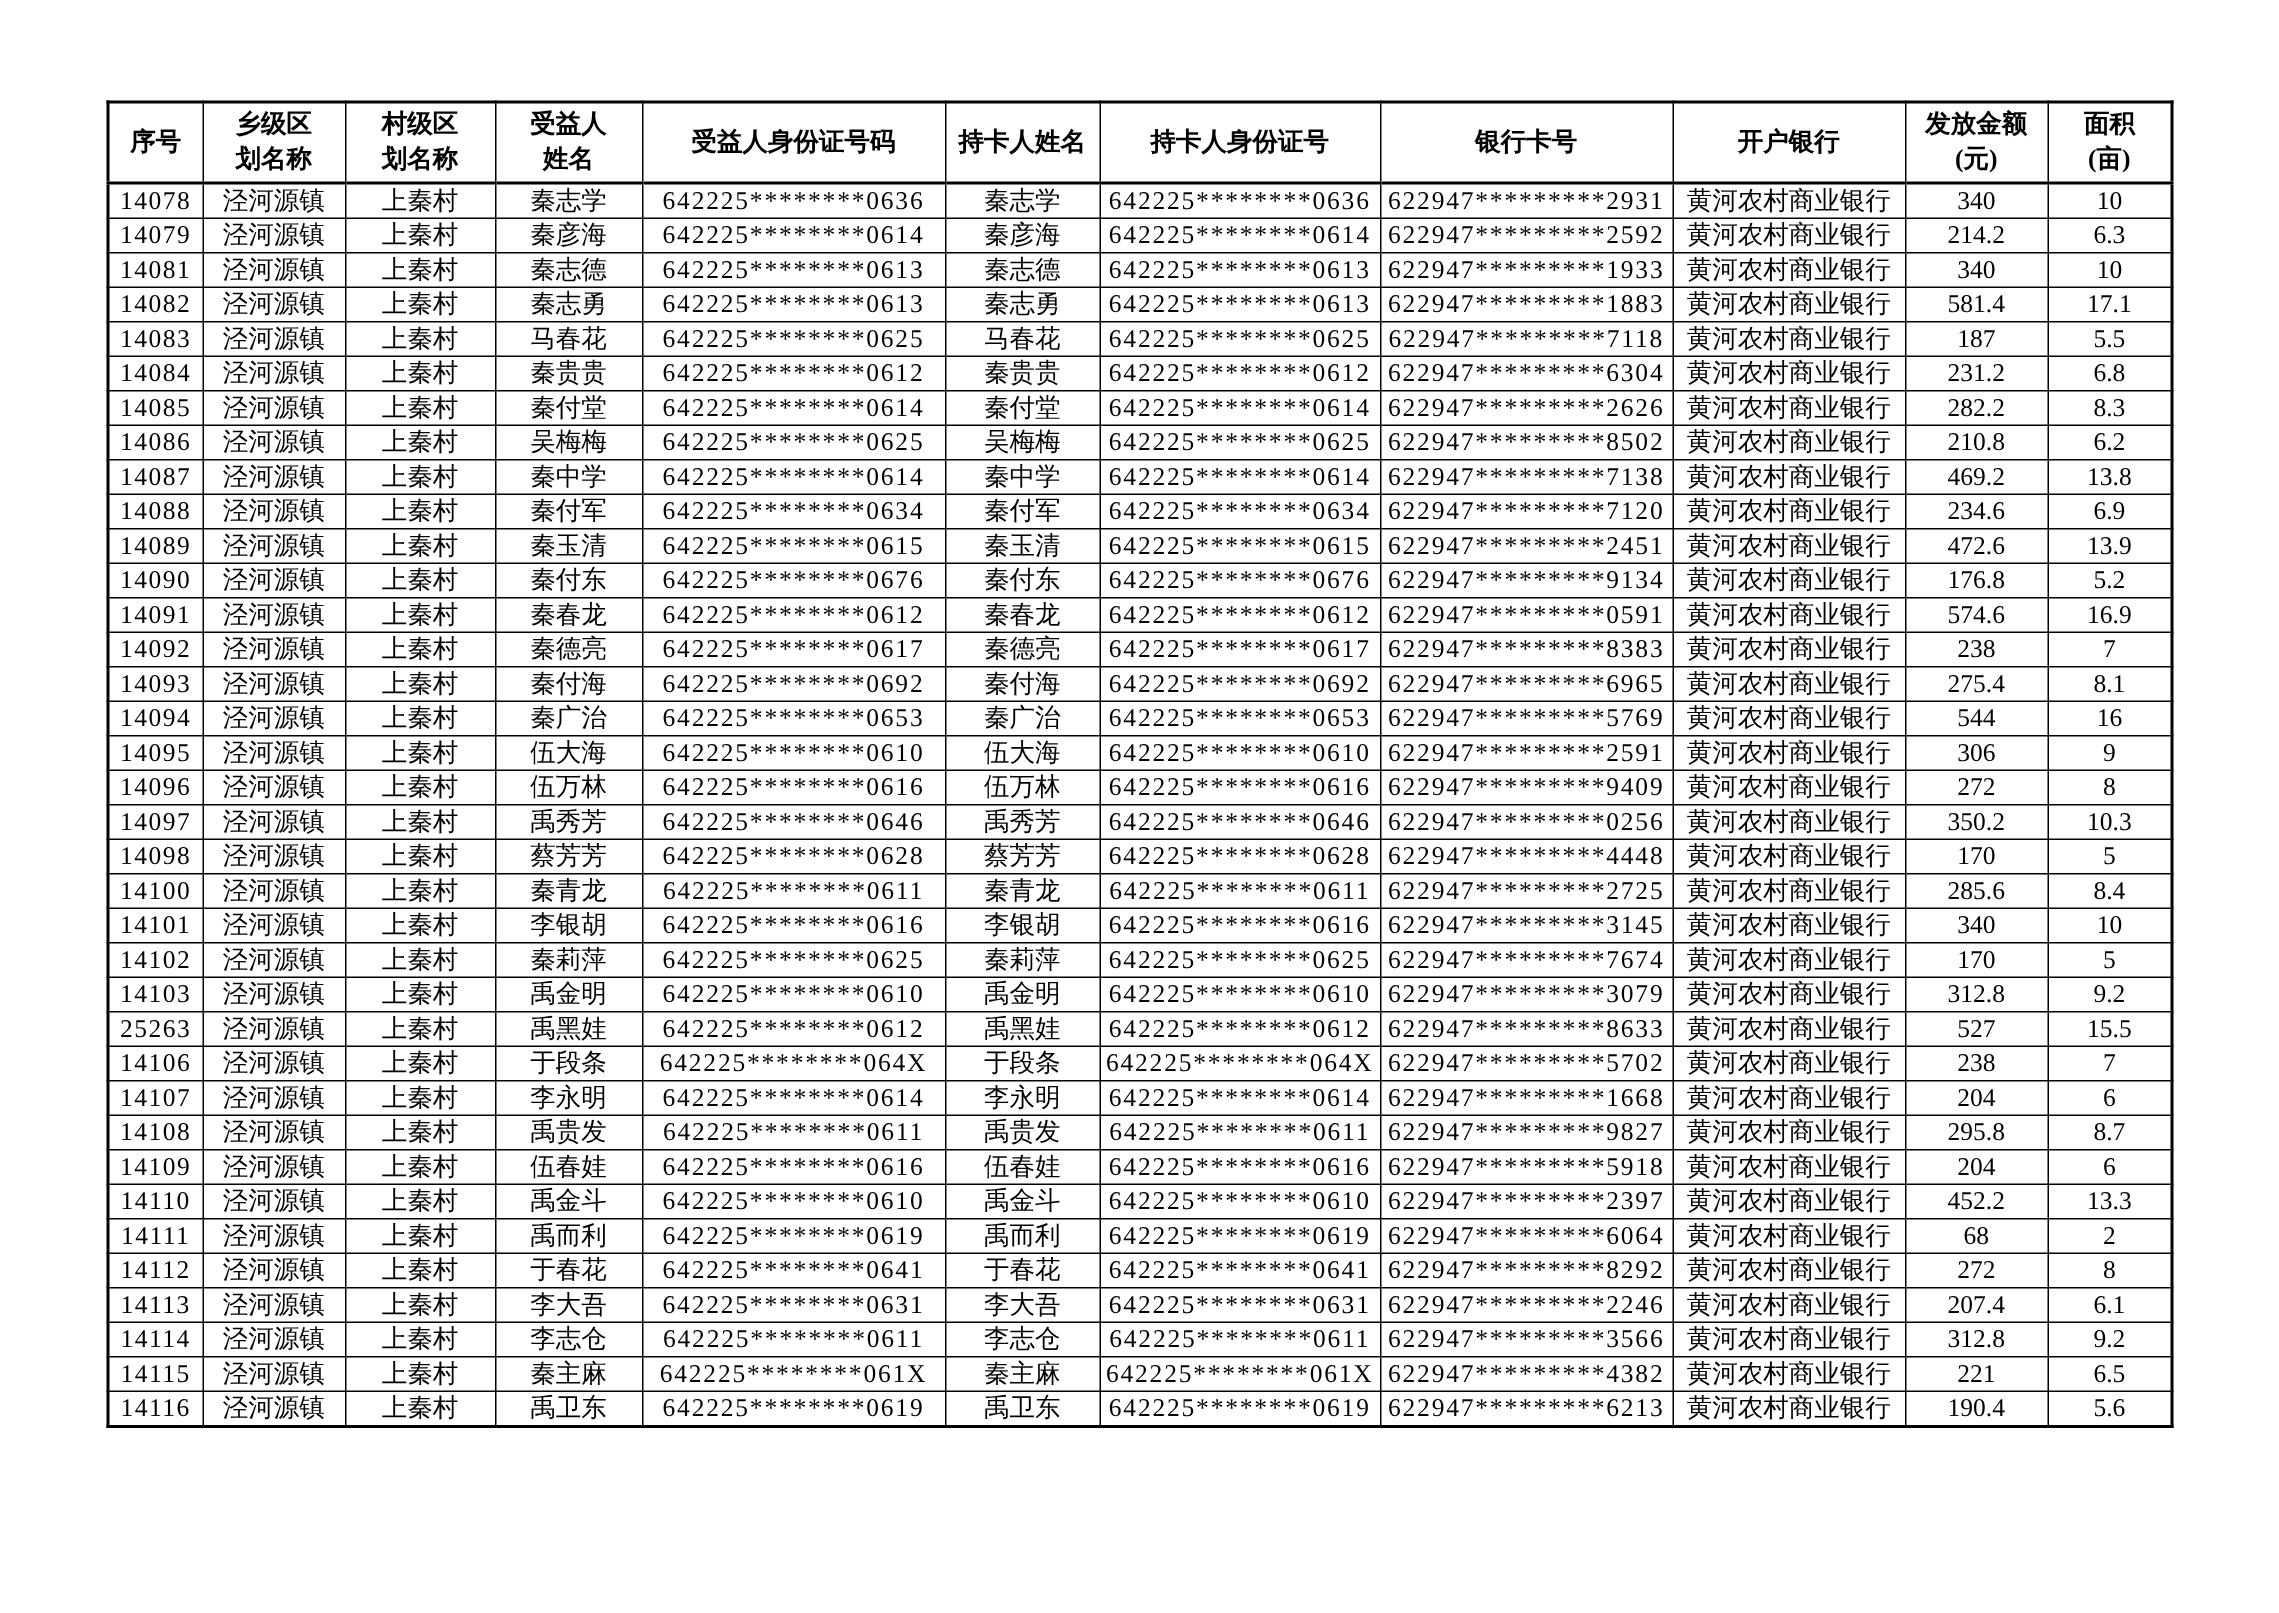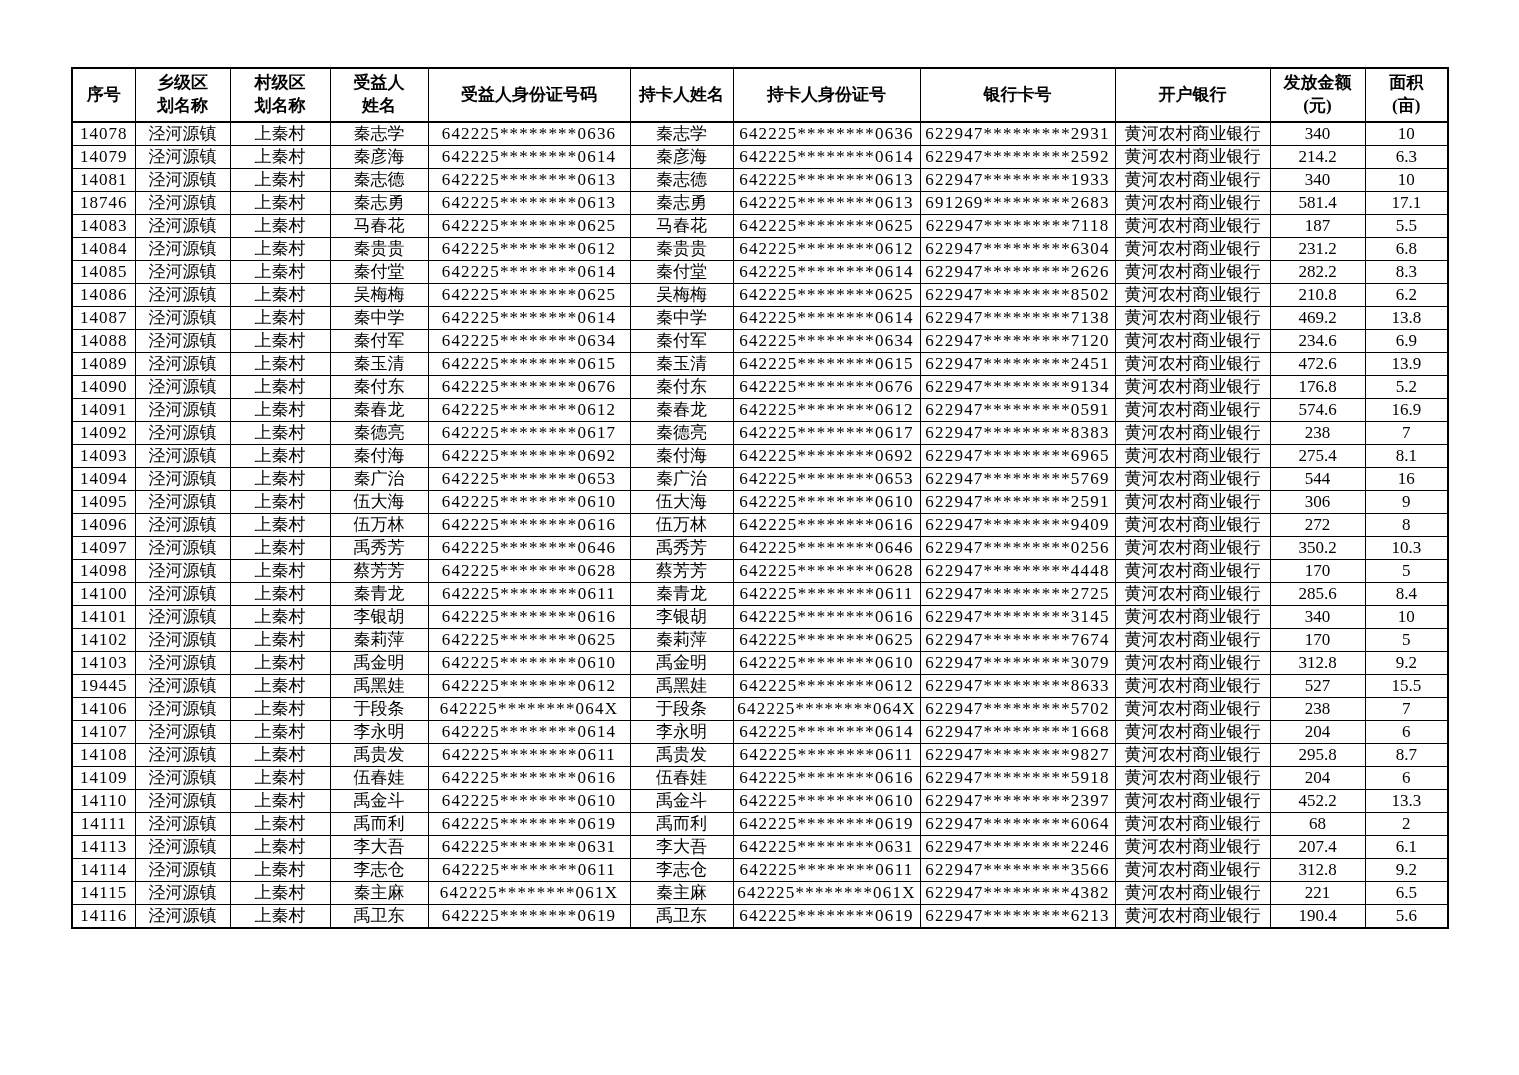--- a/index.html
+++ b/index.html
@@ -126,28 +126,28 @@
           <td class="col-beneficiary">秦志德</td>
           <td class="col-beneficiary_id">642225********0613</td>
           <td class="col-cardholder">秦志德</td>
           <td class="col-cardholder_id">642225********0613</td>
           <td class="col-card_number">622947*********1933</td>
           <td class="col-bank">黄河农村商业银行</td>
           <td class="col-amount">340</td>
           <td class="col-area">10</td>
         </tr>
         <tr>
-          <td class="col-serial">18746</td>
+          <td class="col-serial">14082</td>
           <td class="col-township">泾河源镇</td>
           <td class="col-village">上秦村</td>
           <td class="col-beneficiary">秦志勇</td>
           <td class="col-beneficiary_id">642225********0613</td>
           <td class="col-cardholder">秦志勇</td>
           <td class="col-cardholder_id">642225********0613</td>
-          <td class="col-card_number">691269*********2683</td>
+          <td class="col-card_number">622947*********1883</td>
           <td class="col-bank">黄河农村商业银行</td>
           <td class="col-amount">581.4</td>
           <td class="col-area">17.1</td>
         </tr>
         <tr>
           <td class="col-serial">14083</td>
           <td class="col-township">泾河源镇</td>
           <td class="col-village">上秦村</td>
           <td class="col-beneficiary">马春花</td>
           <td class="col-beneficiary_id">642225********0625</td>
@@ -399,21 +399,21 @@
           <td class="col-beneficiary">禹金明</td>
           <td class="col-beneficiary_id">642225********0610</td>
           <td class="col-cardholder">禹金明</td>
           <td class="col-cardholder_id">642225********0610</td>
           <td class="col-card_number">622947*********3079</td>
           <td class="col-bank">黄河农村商业银行</td>
           <td class="col-amount">312.8</td>
           <td class="col-area">9.2</td>
         </tr>
         <tr>
-          <td class="col-serial">19445</td>
+          <td class="col-serial">25263</td>
           <td class="col-township">泾河源镇</td>
           <td class="col-village">上秦村</td>
           <td class="col-beneficiary">禹黑娃</td>
           <td class="col-beneficiary_id">642225********0612</td>
           <td class="col-cardholder">禹黑娃</td>
           <td class="col-cardholder_id">642225********0612</td>
           <td class="col-card_number">622947*********8633</td>
           <td class="col-bank">黄河农村商业银行</td>
           <td class="col-amount">527</td>
           <td class="col-area">15.5</td>
@@ -490,20 +490,33 @@
           <td class="col-beneficiary">禹而利</td>
           <td class="col-beneficiary_id">642225********0619</td>
           <td class="col-cardholder">禹而利</td>
           <td class="col-cardholder_id">642225********0619</td>
           <td class="col-card_number">622947*********6064</td>
           <td class="col-bank">黄河农村商业银行</td>
           <td class="col-amount">68</td>
           <td class="col-area">2</td>
         </tr>
         <tr>
+          <td class="col-serial">14112</td>
+          <td class="col-township">泾河源镇</td>
+          <td class="col-village">上秦村</td>
+          <td class="col-beneficiary">于春花</td>
+          <td class="col-beneficiary_id">642225********0641</td>
+          <td class="col-cardholder">于春花</td>
+          <td class="col-cardholder_id">642225********0641</td>
+          <td class="col-card_number">622947*********8292</td>
+          <td class="col-bank">黄河农村商业银行</td>
+          <td class="col-amount">272</td>
+          <td class="col-area">8</td>
+        </tr>
+        <tr>
           <td class="col-serial">14113</td>
           <td class="col-township">泾河源镇</td>
           <td class="col-village">上秦村</td>
           <td class="col-beneficiary">李大吾</td>
           <td class="col-beneficiary_id">642225********0631</td>
           <td class="col-cardholder">李大吾</td>
           <td class="col-cardholder_id">642225********0631</td>
           <td class="col-card_number">622947*********2246</td>
           <td class="col-bank">黄河农村商业银行</td>
           <td class="col-amount">207.4</td>

